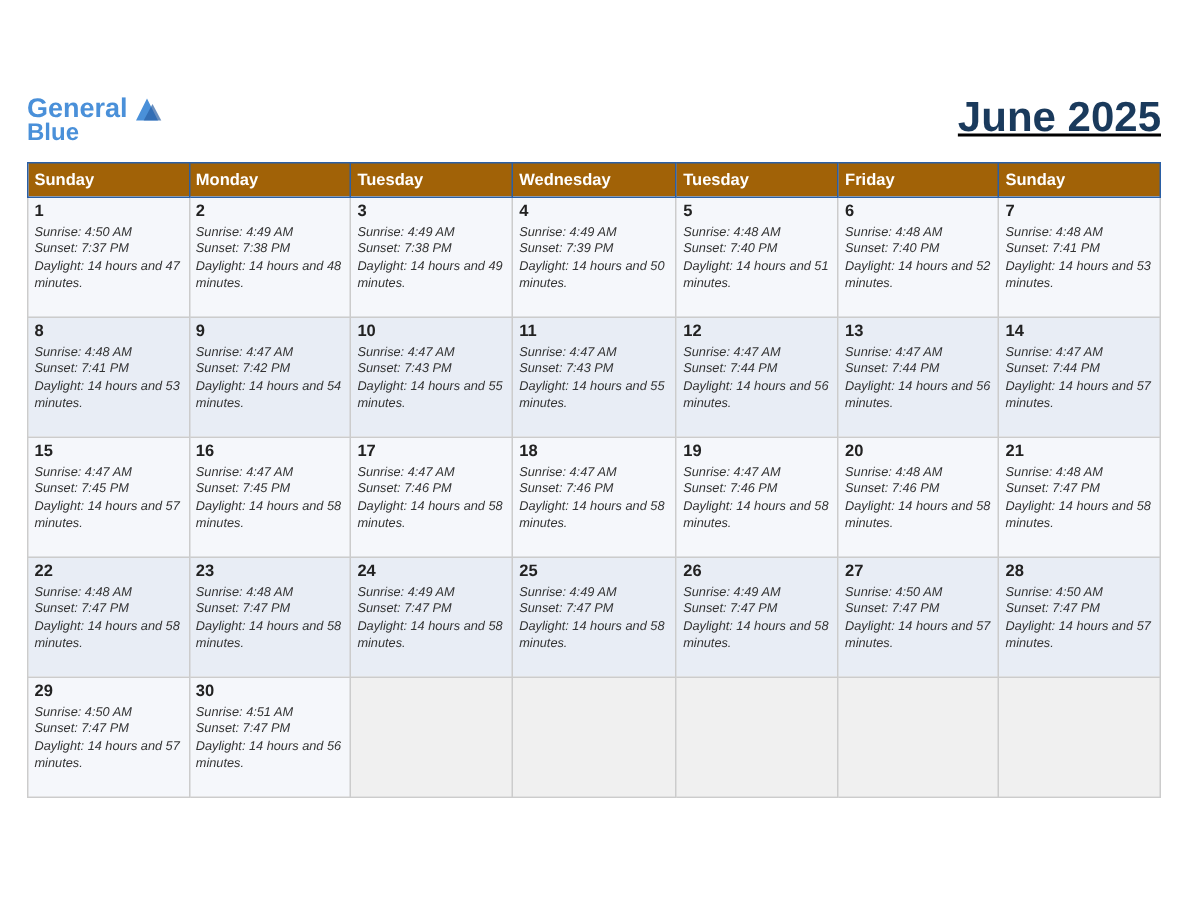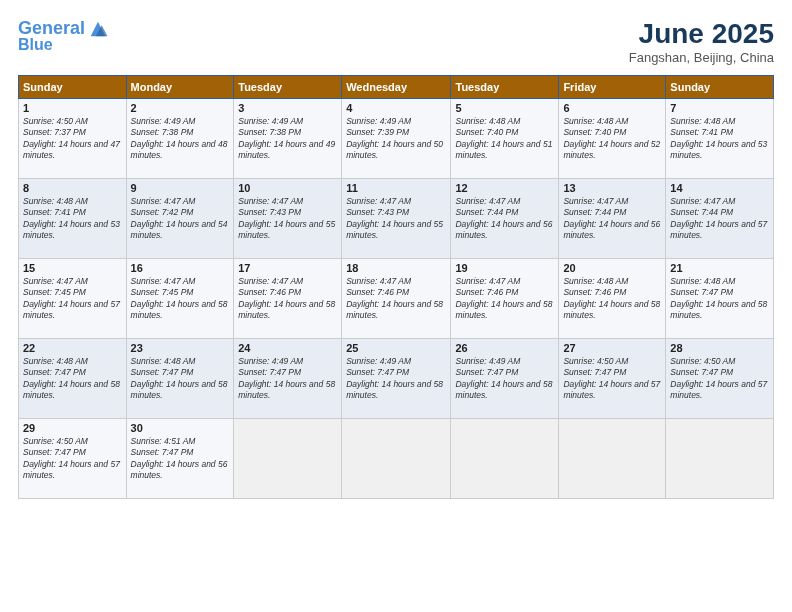--- a/index.html
+++ b/index.html
@@ -8,20 +8,21 @@
       background: #fff;
       width: 792px;
       height: 612px;
       overflow: hidden;
     }
     .page {
       width: 792px;
       height: 452px;
       padding: 18px 18px 24px 18px;
       background: #fff;
+      margin-top: 44px;
     }
     .header {
       display: flex;
       justify-content: space-between;
       align-items: flex-start;
       margin-bottom: 10px;
     }
     .logo {
       display: flex;
       align-items: center;
@@ -35,21 +36,21 @@
     .logo-text span {
       color: #4a90d9;
     }
     .logo-icon {
       width: 22px;
       height: 22px;
       margin-left: 2px;
       margin-right: 6px;
     }
     .title-block {
-      text-align: right;
+      text-decoration: underline;
     }
     .month-title {
       font-size: 28px;
       font-weight: bold;
       color: #1a3a5c;
     }
     .subtitle {
       font-size: 13px;
       color: #555;
     }
@@ -111,21 +112,20 @@
           <svg class="logo-icon" viewBox="0 0 30 30" xmlns="http://www.w3.org/2000/svg">
             <polygon points="5,25 15,5 25,25" fill="#4a90d9"></polygon>
             <polygon points="12,25 20,10 28,25" fill="#2a5fa5" opacity="0.7"></polygon>
           </svg>
         </div>
         <span class="logo-text" style="color:#4a90d9;font-size:16px;margin-top:-4px;">Blue</span>
       </div>
     </div>
     <div class="title-block">
       <div class="month-title">June 2025</div>
-      <div class="subtitle">Fangshan, Beijing, China</div>
     </div>
   </div>
 
   <table>
     <thead>
       <tr>
         <th>Sunday</th>
         <th>Monday</th>
         <th>Tuesday</th>
         <th>Wednesday</th>

